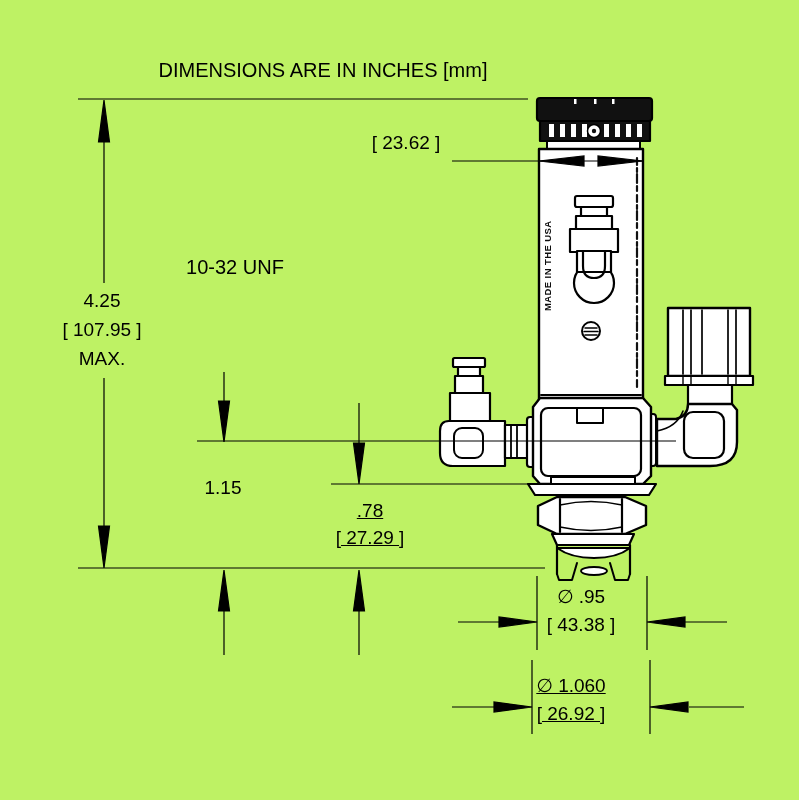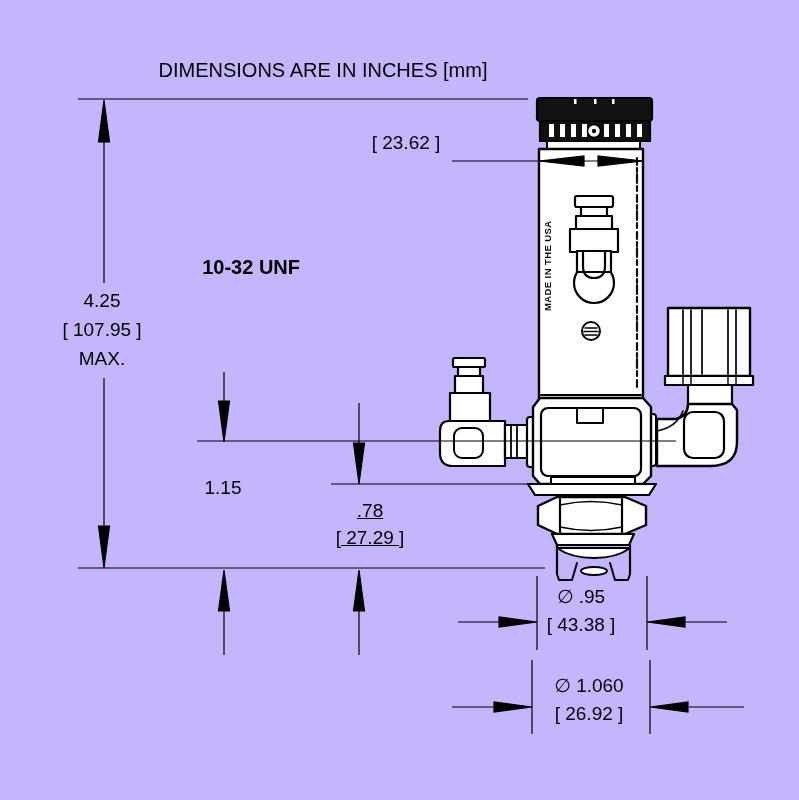--- a/index.html
+++ b/index.html
@@ -1,30 +1,30 @@
 <!DOCTYPE html>
 <html><head>
 <meta charset="utf-8">
 <style>
   html,body{margin:0;padding:0;background:#ffffff;}
   #stage{
-    position:relative;width:799px;height:800px;background:#c4b5fd;overflow:hidden;
+    position:relative;width:799px;height:800px;background:#bef264;overflow:hidden;
     font-family:"Liberation Sans","DejaVu Sans",sans-serif;color:#000;
   }
   #drawing-svg{position:absolute;left:0;top:0;}
   .lbl{position:absolute;text-align:center;line-height:28px;font-size:19px;color:#000;white-space:nowrap;}
   .lbl div{white-space:nowrap;}
   #title-label{left:93px;top:57px;width:460px;font-size:20px;line-height:26px;}
   #overall-label{left:38px;top:286px;width:128px;line-height:29px;}
-  #thread-label{left:170px;top:253px;width:130px;text-align:right;font-size:20px;font-weight:bold;}
+  #thread-label{left:170px;top:253px;width:130px;text-align:center;font-size:20px;}
   #cap-dia-label{left:346px;top:128px;width:120px;line-height:29px;}
   #inlet-label{left:162px;top:474px;width:122px;line-height:27px;}
   #outlet-label{left:310px;top:497px;width:120px;line-height:27px;text-decoration:underline;}
   #nut-dia-label{left:521px;top:583px;width:120px;line-height:28px;}
-  #retainer-dia-label{left:528px;top:672px;width:122px;line-height:28px;}
+  #retainer-dia-label{left:510px;top:672px;width:122px;line-height:28px;text-decoration:underline;}
   #usa-marking{
     position:absolute;left:542px;top:197px;height:138px;width:13px;
     writing-mode:vertical-rl;transform:rotate(180deg);
     font-size:9.5px;font-weight:bold;letter-spacing:.4px;text-align:center;color:#0d0d0d;
   }
 </style>
 </head>
 <body>
 
 <div id="stage">

